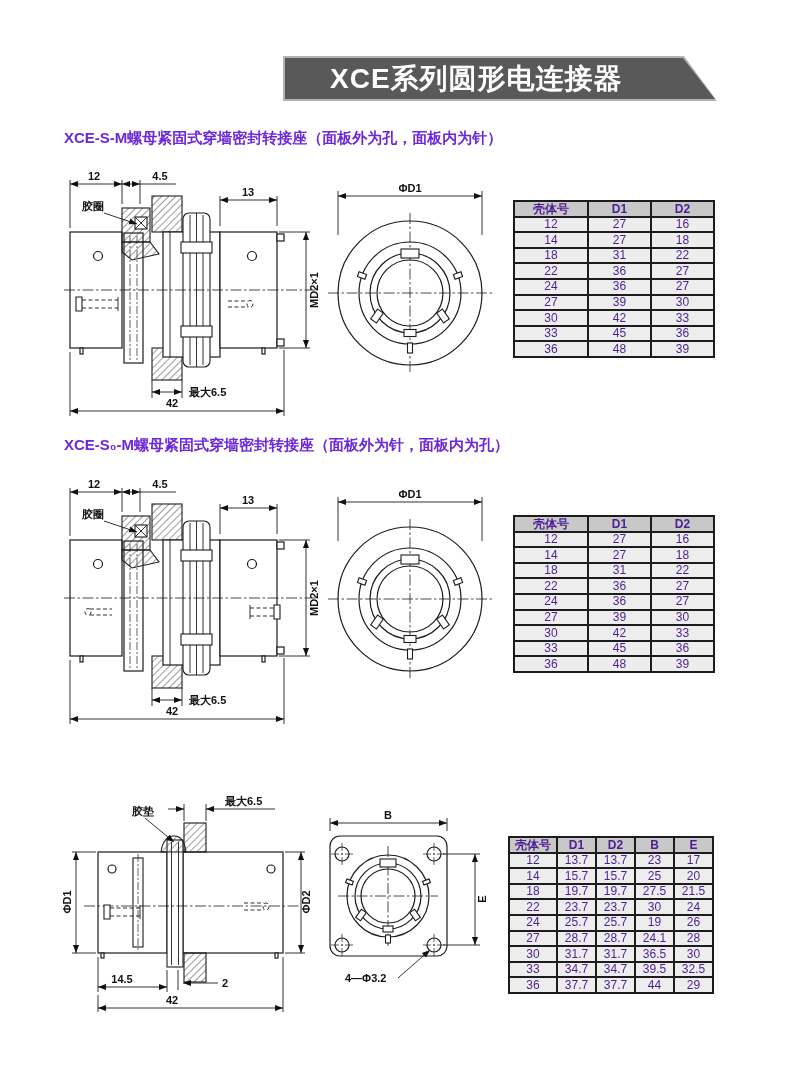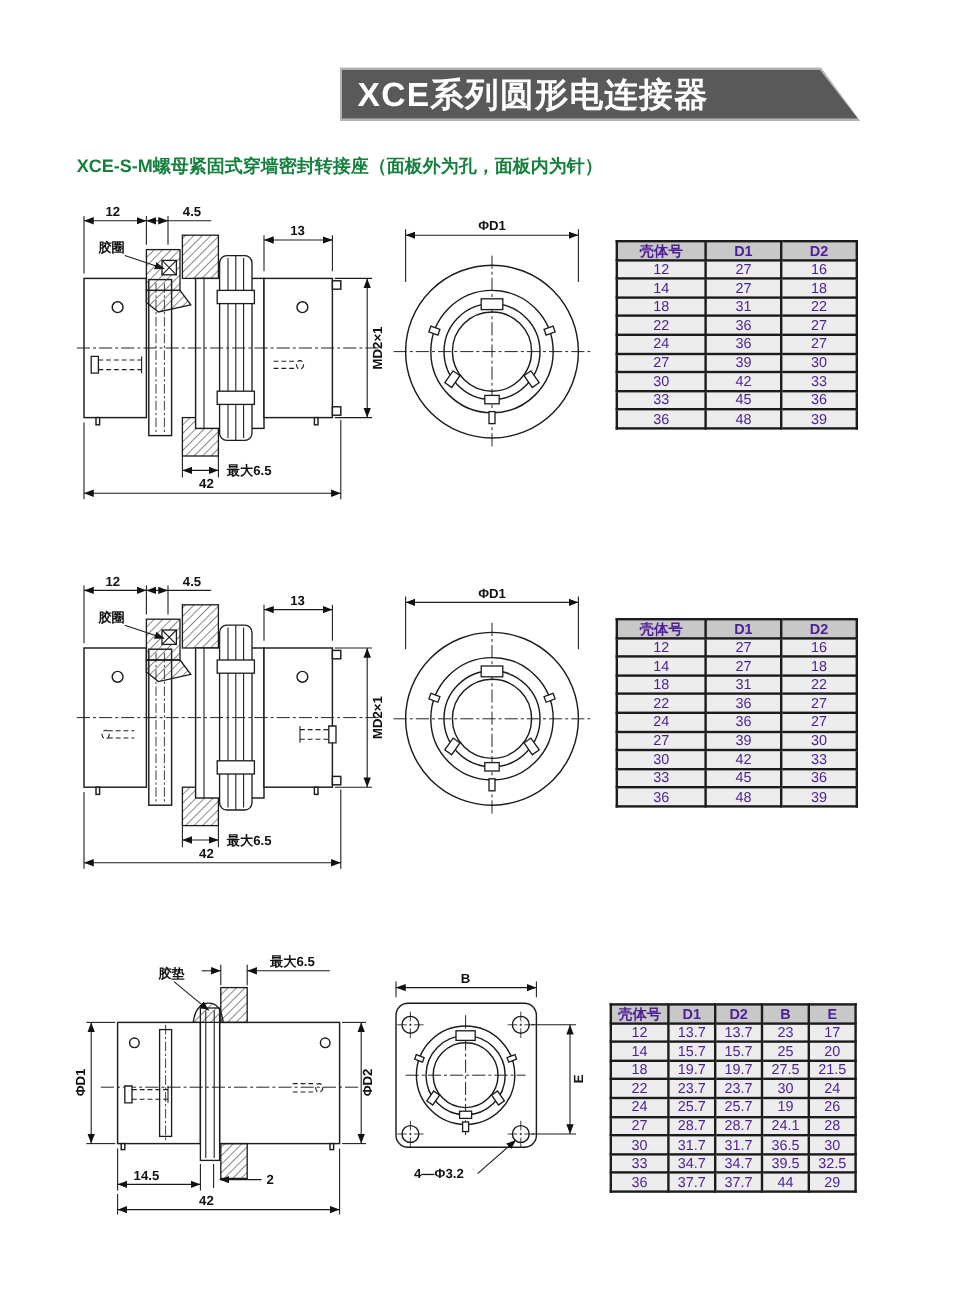--- a/index.html
+++ b/index.html
@@ -3,22 +3,22 @@
 <meta charset="utf-8">
 <style>
   html,body{margin:0;padding:0;background:#fff;}
   .page{position:relative;width:800px;height:1086px;background:#ffffff;overflow:hidden;
         font-family:"Liberation Sans","DejaVu Sans",sans-serif;color:#111;}
   .banner-outer{position:absolute;left:283px;top:56px;width:434px;height:45px;background:#b3b3b3;
         clip-path:polygon(0 0, calc(100% - 33px) 0, 100% 100%, 0 100%);}
   .banner{position:absolute;left:285px;top:58px;width:430px;height:41px;background:#595959;
         clip-path:polygon(0 0, calc(100% - 32px) 0, 100% 100%, 0 100%);}
   .banner span{display:block;line-height:41px;padding-left:13px;font-size:28px;font-weight:700;
-        color:#ffffff;letter-spacing:1px;}
-  .sec-title{position:absolute;left:64px;width:650px;font-size:15px;font-weight:700;color:#15803d;}
+        color:#ffffff;letter-spacing:1px;margin-left:32px;}
+  .sec-title{position:absolute;left:64px;width:650px;font-size:15px;font-weight:700;color:#6d28d9;}
   .abs{position:absolute;}
   table.spec{border-collapse:collapse;table-layout:fixed;text-align:center;font-size:12px;color:#4c1d95;}
   table.spec th,table.spec td{border:2px solid #1c1c1c;height:13.6px;padding:0;line-height:1.05;}
   table.spec th{background:#c8c8c8;font-weight:700;}
   table.spec td{background:#ededed;font-weight:400;}
   table.cols3{width:202px;}
   table.cols3 th:nth-child(1){width:72px;}
   table.cols5{width:206px;}
   table.cols5 th:nth-child(1){width:46px;}
   
@@ -195,20 +195,21 @@
           <td>36</td>
         </tr>
         <tr>
           <td>36</td>
           <td>48</td>
           <td>39</td>
         </tr>
       </tbody>
     </table>
 
+  <div class="sec-title" style="top:436px">XCE-S₀-M螺母紧固式穿墙密封转接座（面板外为针，面板内为孔）</div>
 
   <svg class="abs" style="left:60px;top:478px" width="260" height="250" viewBox="0 0 260 250">
     <rect x="10" y="62" width="52" height="116" class="s"></rect>
     <circle cx="38" cy="86" r="4.5" class="s"></circle>
     <rect x="20" y="178" width="3" height="6" class="s"></rect>
     <rect x="64" y="63" width="19" height="130" class="s"></rect>
     <rect x="62" y="38" width="28" height="34" class="h"></rect>
     <rect x="75" y="47" width="12" height="12" class="sw"></rect>
     <line x1="75" y1="47" x2="87" y2="59" class="t"></line>
     <line x1="87" y1="47" x2="75" y2="59" class="t"></line>

